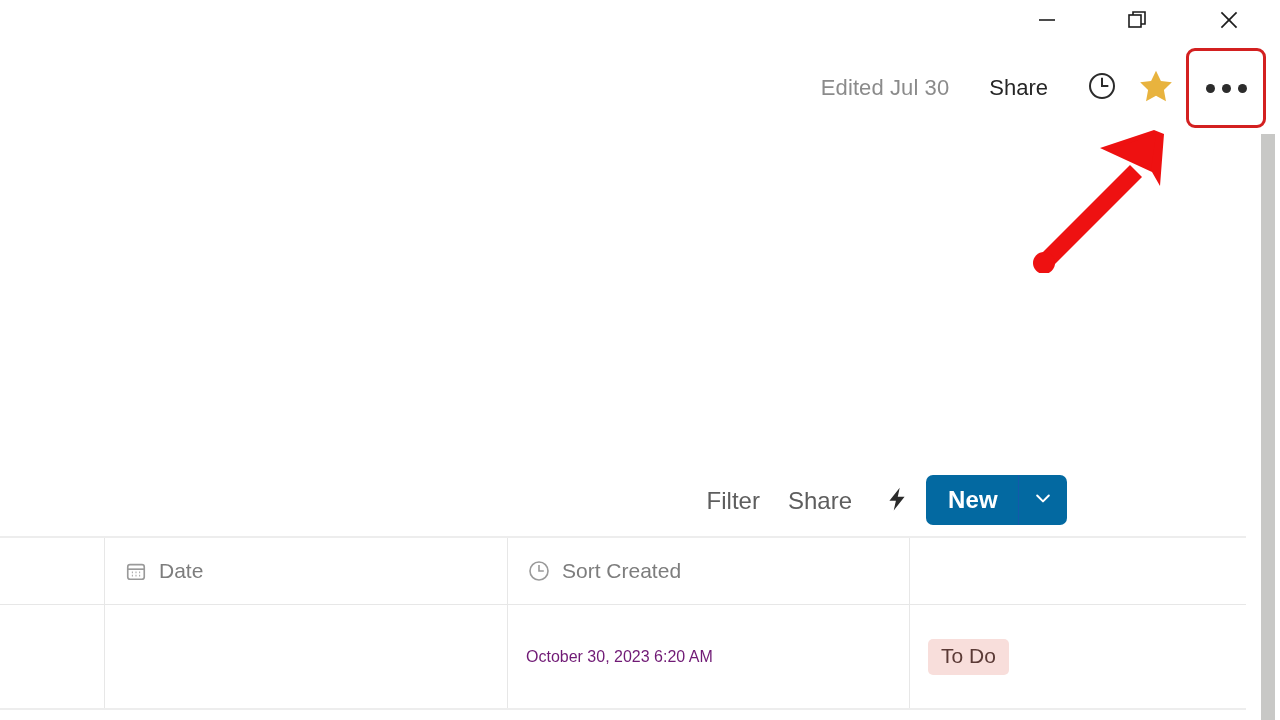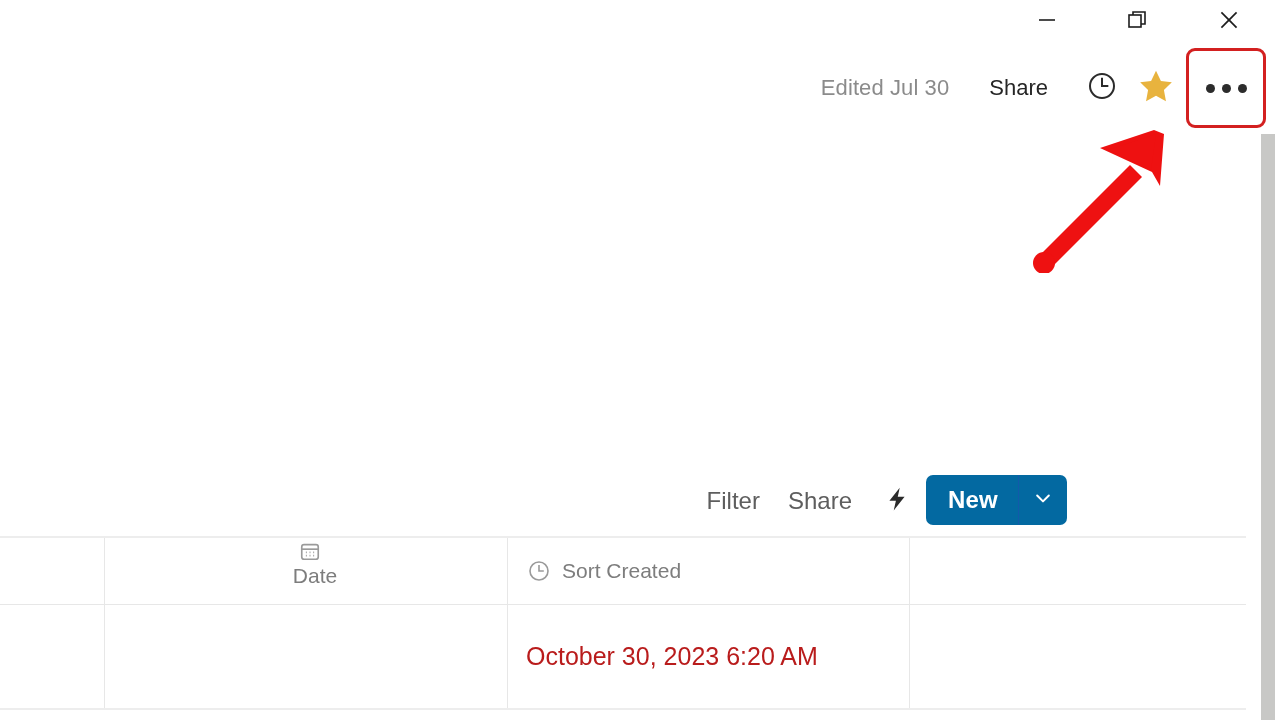--- a/index.html
+++ b/index.html
@@ -194,42 +194,42 @@
   }
   .cell {
     box-sizing: border-box;
     display: flex;
     align-items: center;
     padding-left: 18px;
     border-right: 1px solid #e7e7e7;
     overflow: hidden;
   }
   .cell.c-gutter { width: 105px; border-right: 1px solid #e7e7e7; padding-left: 0; }
-  .cell.c-date   { width: 403px; flex-direction: column; }
+  .cell.c-date   { width: 403px; }
   .cell.c-created{ width: 402px; }
   .cell.c-status { width: 336px; border-right: none; }
 
   .col-icon {
     width: 26px;
     height: 26px;
     margin-right: 10px;
     display: flex;
     align-items: center;
     justify-content: center;
     flex: none;
     color: #9a9a9a;
   }
   .col-label {
     font-size: 21px;
     color: #7d7d7d;
     white-space: nowrap;
   }
   .cell-value {
-    font-size: 25px;
-    color: #b91c1c;
+    font-size: 16px;
+    color: #701a75;
     white-space: nowrap;
   }
   #status-badge {
     display: inline-flex;
     align-items: center;
     background: #f8dedb;
     color: #5b3a36;
     font-size: 21px;
     padding: 5px 13px 7px 13px;
     border-radius: 5px;
@@ -396,17 +396,20 @@
     <div class="cell c-gutter"></div>
 
     <div class="cell c-date">
       <span class="cell-value"></span>
     </div>
 
     <div class="cell c-created">
       <span class="cell-value">October 30, 2023 6:20 AM</span>
     </div>
 
+    <div class="cell c-status">
+      <span id="status-badge">To Do</span>
+    </div>
   </div>
 
 </div>
 
 <div id="vertical-scrollbar"></div>
 
 </body></html>

